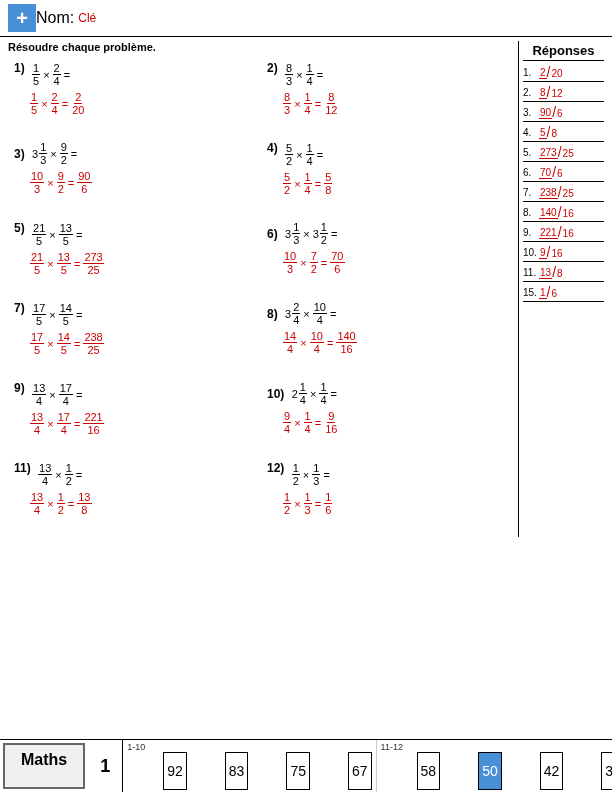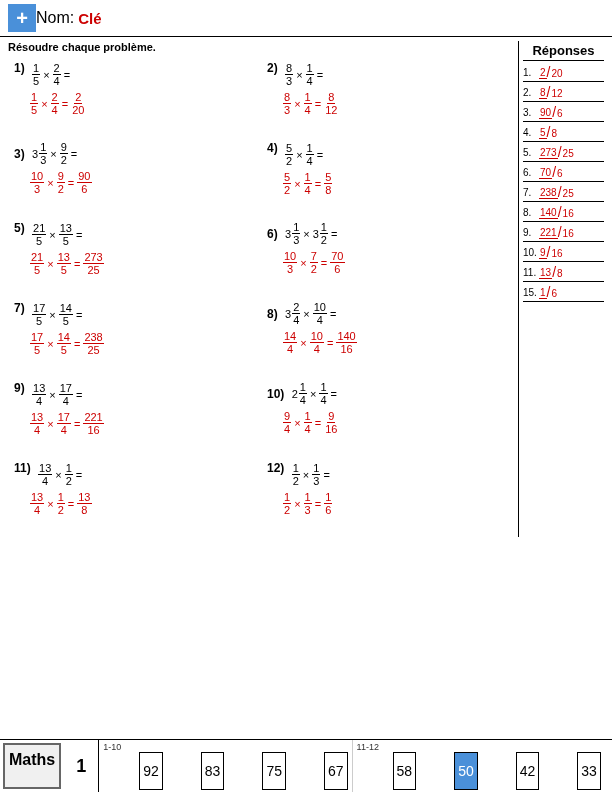--- a/index.html
+++ b/index.html
@@ -42,22 +42,22 @@
       flex: 1;
       text-align: center;
       font-size: 14px;
       font-weight: normal;
     }
     .header-nom {
       font-size: 16px;
       margin-right: 4px;
     }
     .header-cle {
-      font-size: 15px;
-      font-weight: bold;
+      font-size: 12px;
+      font-weight: normal;
       color: #cc0000;
     }
 
     
     .main {
       display: flex;
       padding: 4px;
     }
     .problems-area {
       flex: 1;
@@ -179,21 +179,21 @@
       right: 0;
       border-top: 1px solid #000;
     }
     .footer-top {
       display: flex;
       align-items: stretch;
     }
     .footer-maths {
       background: #f0f0f0;
       border: 2px solid #666;
-      padding: 6px 4px;
+      padding: 6px 16px;
       font-size: 16px;
       font-weight: bold;
       margin: 3px;
     }
     .footer-center {
       flex: 1;
       text-align: center;
       padding: 6px 0;
       font-size: 10px;
     }

